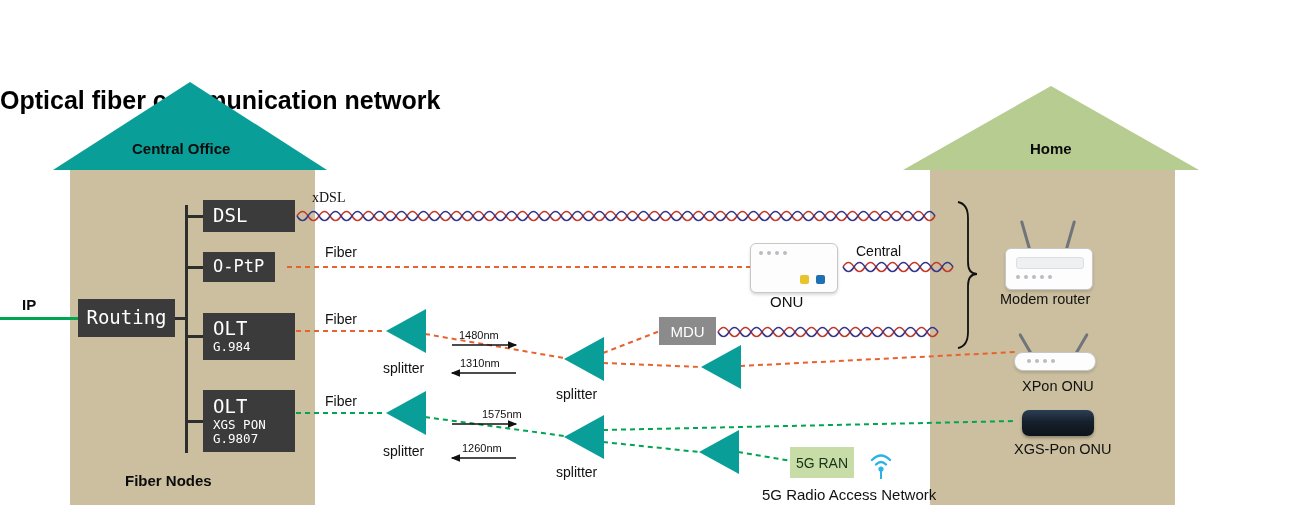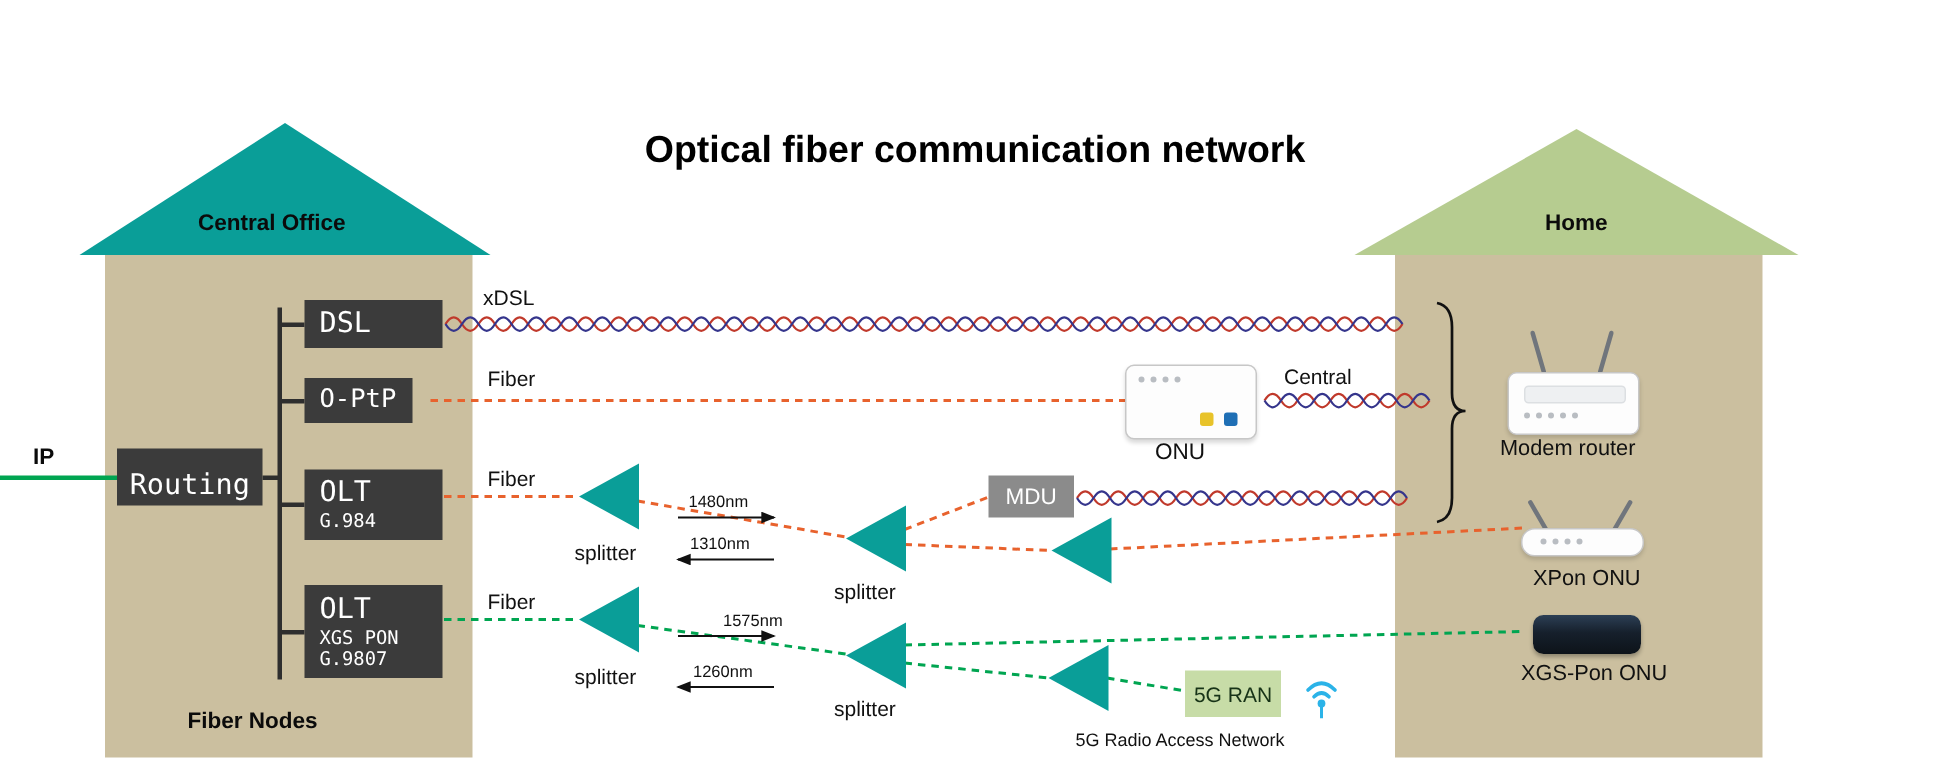--- a/index.html
+++ b/index.html
@@ -14,27 +14,27 @@
   .roof-co{border-left:137px solid transparent;border-right:137px solid transparent;border-bottom:88px solid var(--teal);}
   .roof-home{border-left:148px solid transparent;border-right:148px solid transparent;border-bottom:84px solid var(--home_roof);}
   
   .nodebox{
     position:absolute;background:var(--node_box);color:#fff;
     font-family:"DejaVu Sans Mono",monospace;display:flex;flex-direction:column;
     justify-content:center;padding:2px 0 2px 10px;box-sizing:border-box;line-height:1.15;
   }
   .nodebox .main{font-size:19px;}
   .nodebox .sub{font-size:12.5px;}
-  .centerbox{align-items:center;padding:2px 4px;justify-content:flex-end;}
+  .centerbox{align-items:center;padding:2px 4px;}
   
   .lbl{position:absolute;font-size:14px;color:#111;white-space:nowrap;}
   .blabel{position:absolute;font-weight:bold;font-size:15px;color:#0b0b0b;white-space:nowrap;}
   .wl{position:absolute;font-size:11px;color:#111;white-space:nowrap;}
   .title{
-    position:absolute;left:0;top:86px;width:1300px;text-align:center;
+    position:absolute;left:0;top:86px;width:1300px;text-align:left;
     font-size:25px;font-weight:bold;color:#000;
   }
   
   .wire{position:absolute;background:#2e2e2e;}
   .ipline{position:absolute;background:var(--ip_green);}
   
   .splitter{position:absolute;width:0;height:0;border-top:22px solid transparent;
     border-bottom:22px solid transparent;border-right:40px solid var(--teal);}
   
   #overlay{position:absolute;left:0;top:0;z-index:5;pointer-events:none;}
@@ -137,21 +137,21 @@
     <line class="fg" x1="738" y1="452" x2="792" y2="461"></line>
 
     <line class="arrow" x1="452" y1="345" x2="516" y2="345" marker-end="url(#arr)"></line>
     <line class="arrow" x1="516" y1="373" x2="452" y2="373" marker-end="url(#arr)"></line>
     <line class="arrow" x1="452" y1="424" x2="516" y2="424" marker-end="url(#arr)"></line>
     <line class="arrow" x1="516" y1="458" x2="452" y2="458" marker-end="url(#arr)"></line>
 
     <path class="brace" d="M958 202 Q968 204 968 218 L968 262 Q968 274 977 274 Q968 274 968 286 L968 332 Q968 346 958 348"></path>
   </svg>
 
-  <div class="lbl" style="left:322px;top:190px;">xDSL</div>
+  <div class="lbl" style="left:312px;top:190px;font-family:Liberation Serif, serif;">xDSL</div>
   <div class="lbl" style="left:325px;top:244px;">Fiber</div>
   <div class="lbl" style="left:856px;top:243px;">Central</div>
   <div class="lbl" style="left:325px;top:311px;">Fiber</div>
   <div class="lbl" style="left:325px;top:393px;">Fiber</div>
 
   <div class="wl" style="left:459px;top:329px;">1480nm</div>
   <div class="wl" style="left:460px;top:357px;">1310nm</div>
   <div class="wl" style="left:482px;top:408px;">1575nm</div>
   <div class="wl" style="left:462px;top:442px;">1260nm</div>
 
@@ -185,21 +185,21 @@
 
   <div class="ranbox z6" style="left:790px;top:447px;width:64px;height:31px;">
     <span>5G RAN</span>
   </div>
   <svg class="abs z6" style="left:864px;top:441px;" width="34" height="38" viewBox="0 0 34 38">
     <path d="M8 19 Q17 10 26 19" fill="none" stroke="var(--wifi_blue)" stroke-width="2.4" stroke-linecap="round"></path>
     <path d="M12 23.5 Q17 18.5 22 23.5" fill="none" stroke="var(--wifi_blue)" stroke-width="2.4" stroke-linecap="round"></path>
     <circle cx="17" cy="28" r="2.6" fill="var(--wifi_blue)"></circle>
     <line x1="17" y1="28" x2="17" y2="38" stroke="var(--wifi_blue)" stroke-width="2"></line>
   </svg>
-  <div class="lbl" style="left:717px;top:486px;font-size:12px;">5G Radio Access Network</div>
+  <div class="lbl" style="left:762px;top:486px;font-size:15px;">5G Radio Access Network</div>
 
   <div class="abs z6" style="left:1000px;top:218px;width:96px;height:74px;">
     <div class="antenna" style="left:24px;top:2px;height:30px;transform:rotate(-16deg);"></div>
     <div class="antenna" style="left:69px;top:2px;height:30px;transform:rotate(16deg);"></div>
     <div class="devbody" style="left:5px;top:30px;width:86px;height:40px;">
       <div class="dotrow" style="left:10px;top:26px;">
         <span class="dot"></span>
           <span class="dot"></span>
           <span class="dot"></span>
           <span class="dot"></span>

